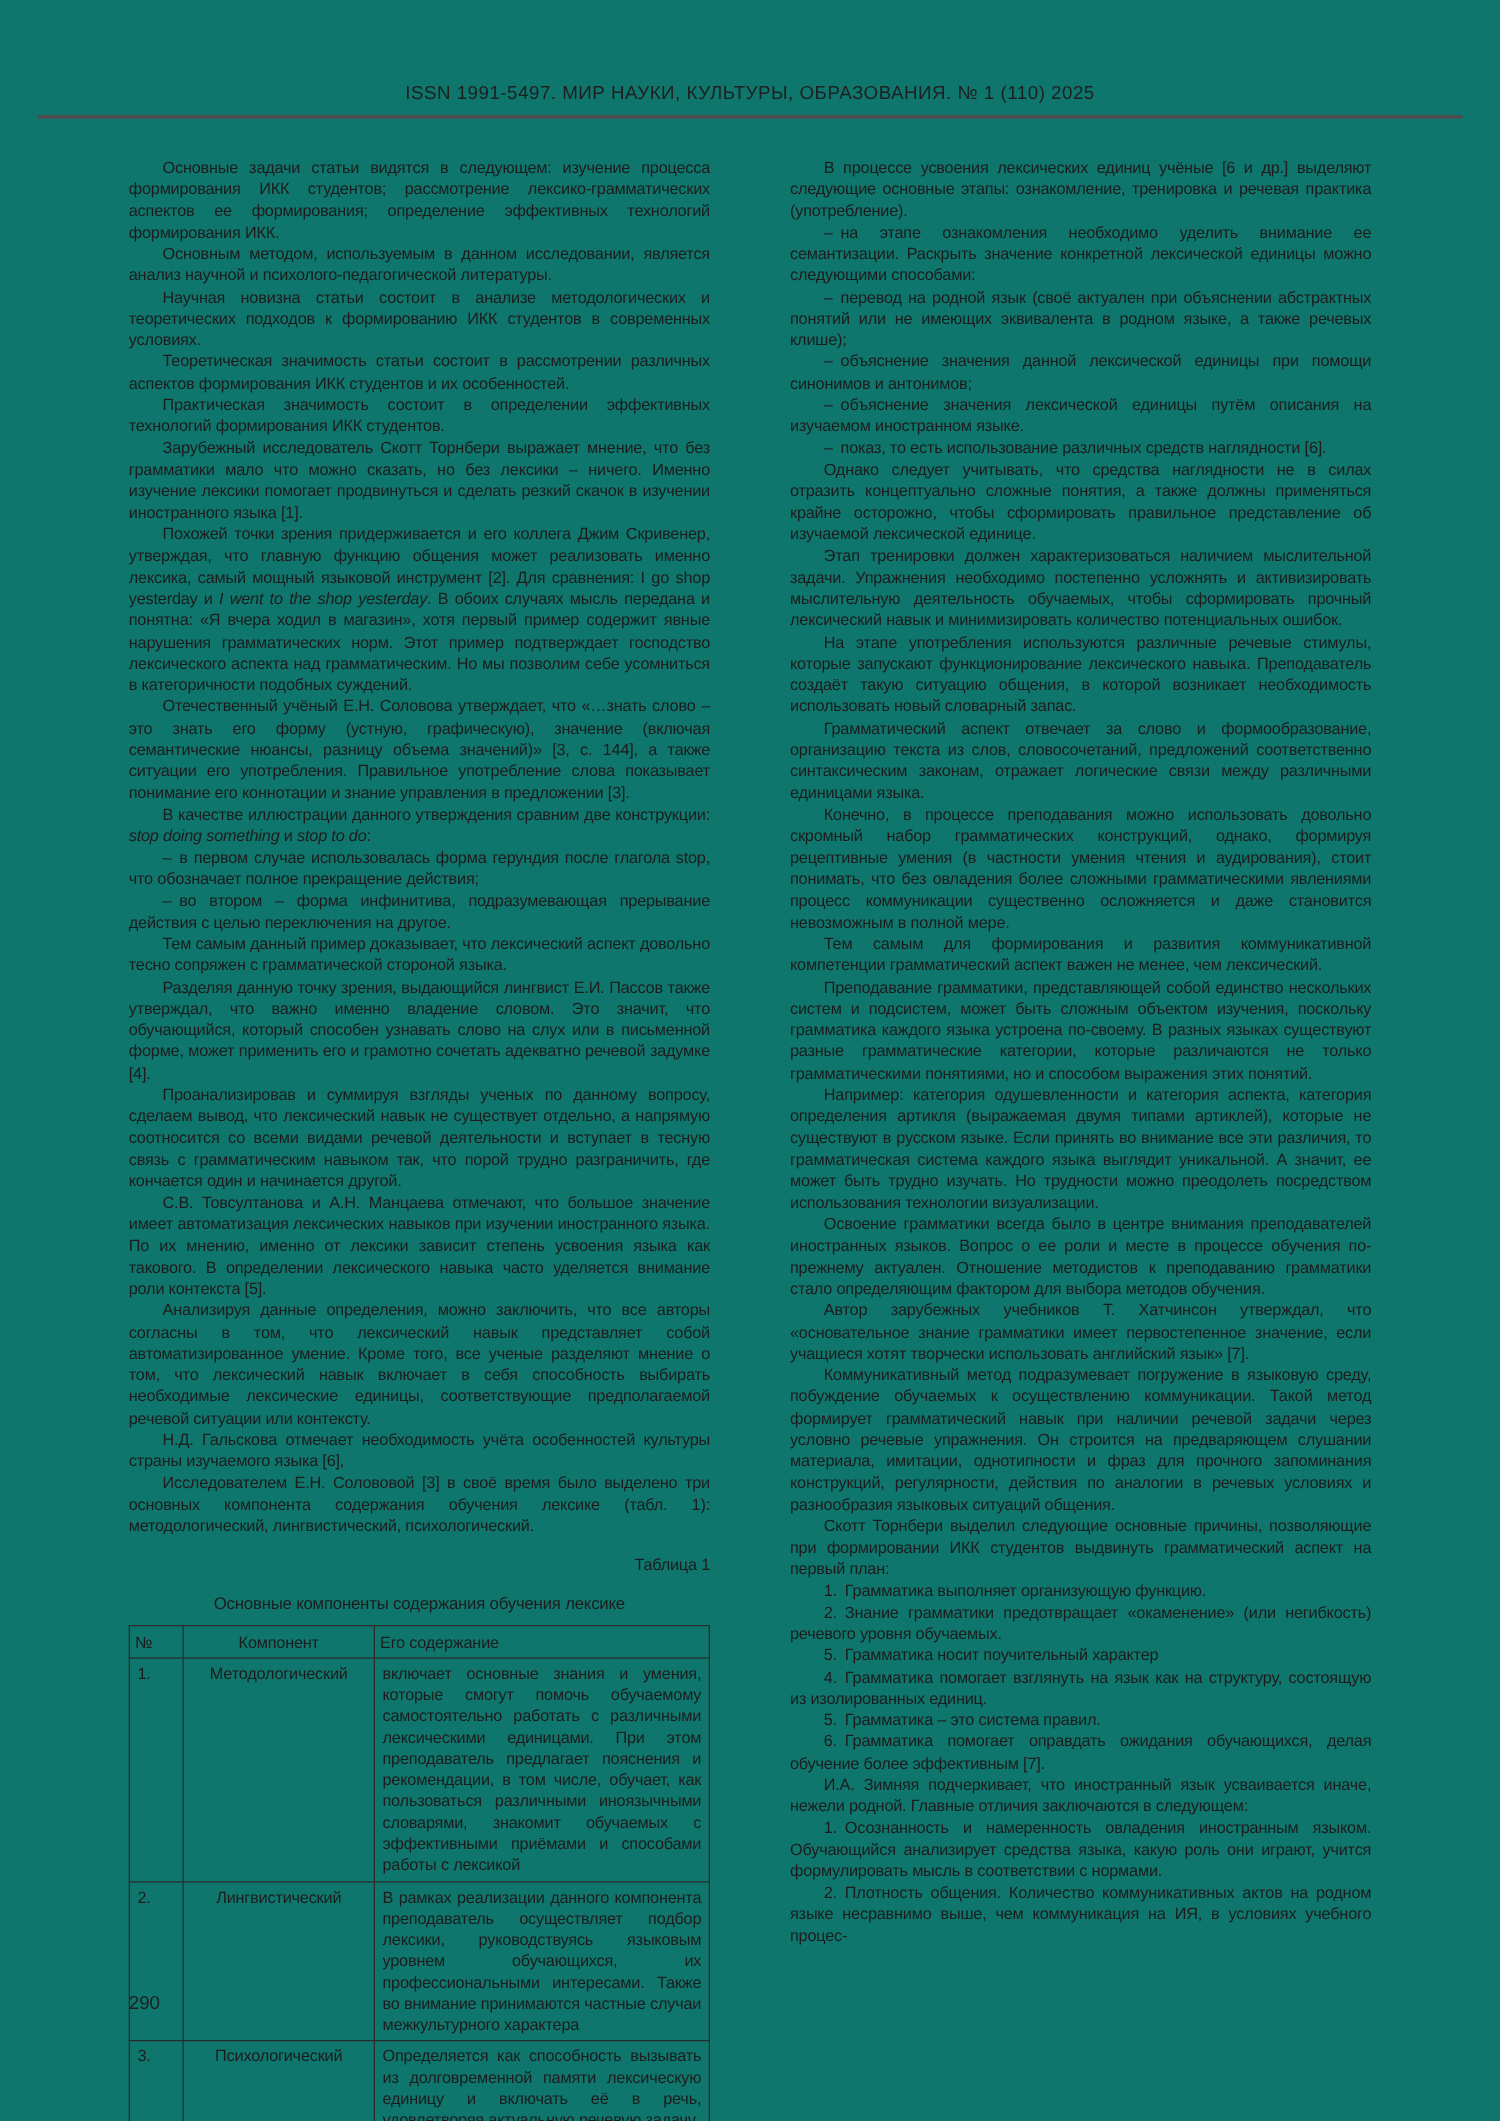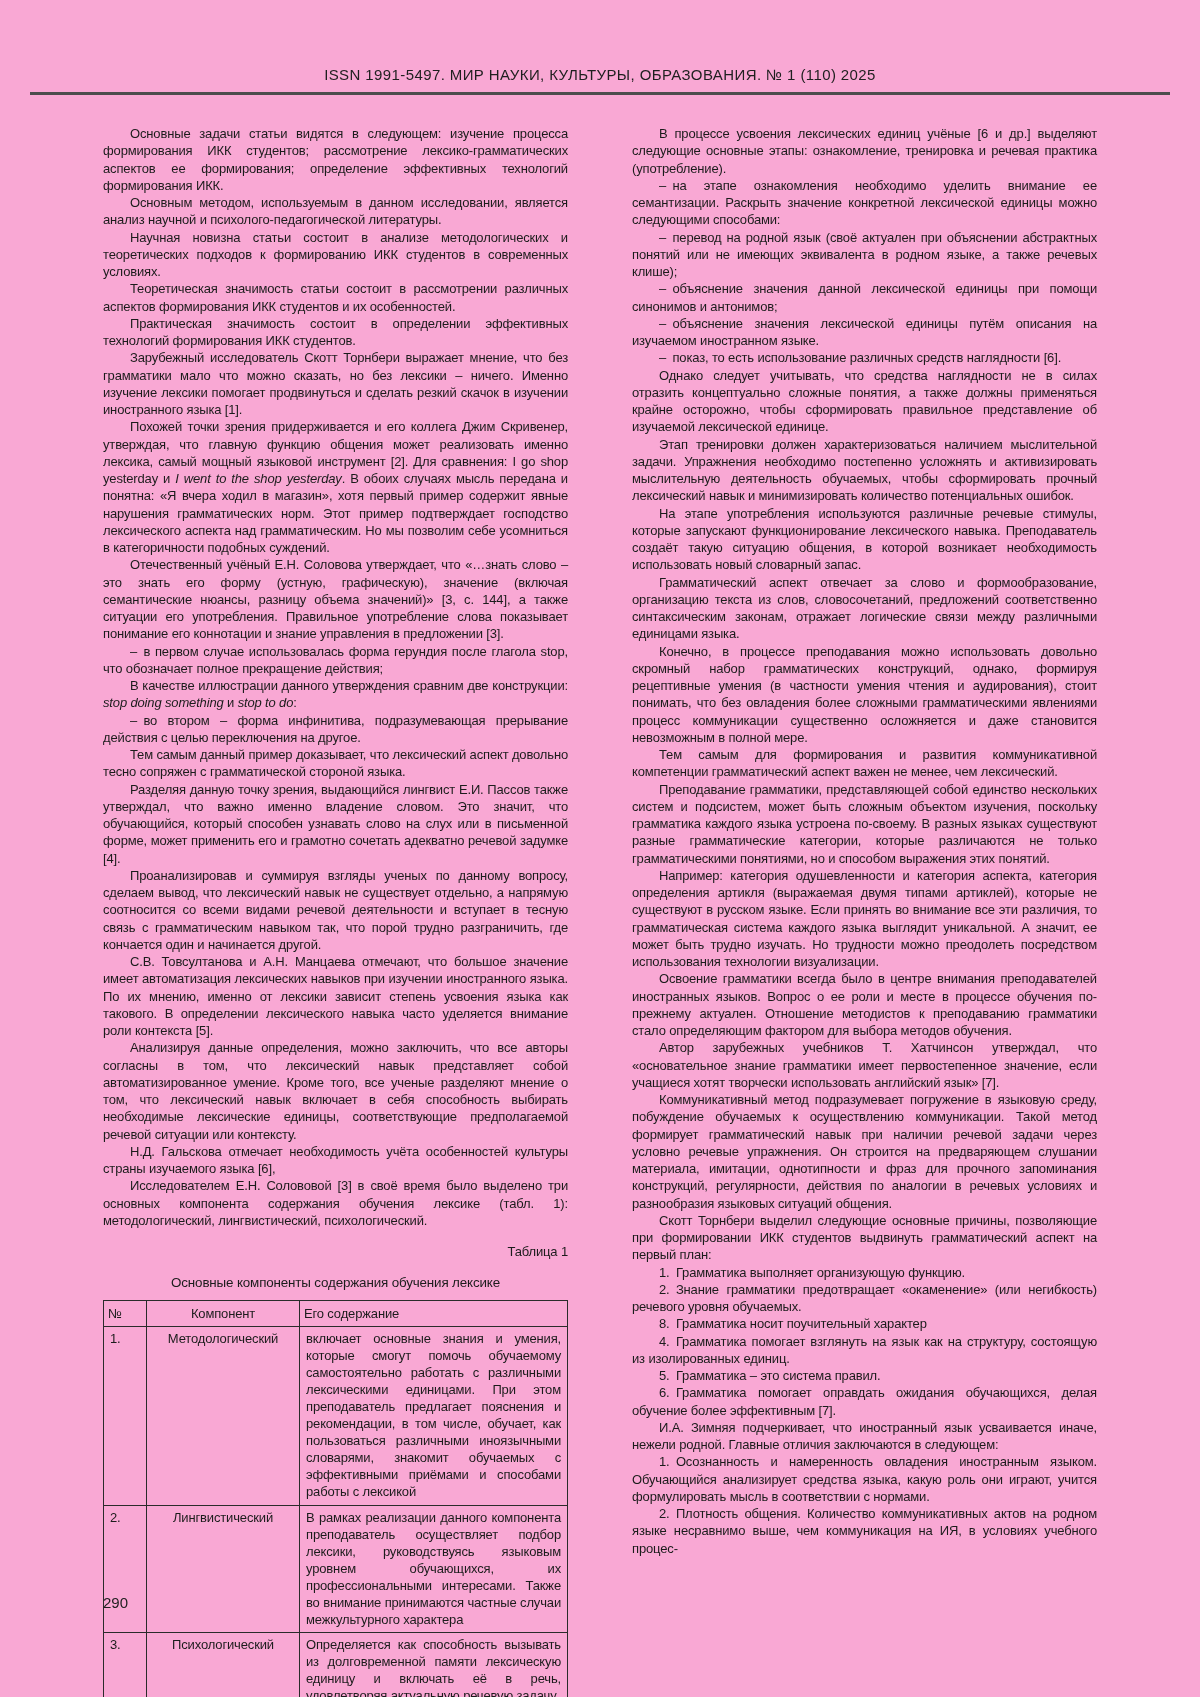--- a/index.html
+++ b/index.html
@@ -1,20 +1,20 @@
 <!DOCTYPE html>
 <html lang="ru"><head>
 <meta charset="utf-8">
 <style>
   html,body{margin:0;padding:0;background:#e8e8e8;}
   .page{
     position:relative;
     width:1200px;height:1697px;
     margin:0 auto;
-    background:#f9a8d4;
+    background:#0f766e;
     font-family:"Liberation Sans",sans-serif;
     color:#1c1c1c;
     overflow:hidden;
   }
   .journal-header{
     padding-top:66px;
     text-align:center;
     font-size:15px;
     letter-spacing:.4px;
     color:#1f1f1f;
@@ -95,22 +95,22 @@
     <div class="col">
       <div>
           <p class="para">Основные задачи статьи видятся в следующем: изучение процесса формирования ИКК студентов; рассмотрение лексико-грамматических аспектов ее формирования; определение эффективных технологий формирования ИКК.</p>
           <p class="para">Основным методом, используемым в данном исследовании, является анализ научной и психолого-педагогической литературы.</p>
           <p class="para">Научная новизна статьи состоит в анализе методологических и теоретических подходов к формированию ИКК студентов в современных условиях.</p>
           <p class="para">Теоретическая значимость статьи состоит в рассмотрении различных аспектов формирования ИКК студентов и их особенностей.</p>
           <p class="para">Практическая значимость состоит в определении эффективных технологий формирования ИКК студентов.</p>
           <p class="para">Зарубежный исследователь Скотт Торнбери выражает мнение, что без грамматики мало что можно сказать, но без лексики  – ничего. Именно изучение лексики помогает продвинуться и сделать резкий скачок в изучении иностранного языка [1].</p>
           <p class="para">Похожей точки зрения придерживается и его коллега Джим Скривенер, утверждая, что главную функцию общения может реализовать именно лексика, самый мощный языковой инструмент [2]. Для сравнения: I go shop yesterday и <i>I went to the shop yesterday</i>. В обоих случаях мысль передана и понятна: «Я вчера ходил в магазин», хотя первый пример содержит явные нарушения грамматических норм. Этот пример подтверждает господство лексического аспекта над грамматическим. Но мы позволим себе усомниться в категоричности подобных суждений.</p>
           <p class="para">Отечественный учёный Е.Н. Соловова утверждает, что «…знать слово – это знать его форму (устную, графическую), значение (включая семантические нюансы, разницу объема значений)» [3, с. 144], а также ситуации его употребления. Правильное употребление слова показывает понимание его коннотации и знание управления в предложении [3].</p>
+          <p class="para">В качестве иллюстрации данного утверждения сравним две конструкции: <i>stop doing something</i> и <i>stop to do</i>:</p>
           <p class="para">– в первом случае использовалась форма герундия после глагола stop, что обозначает полное прекращение действия;</p>
-          <p class="para">В качестве иллюстрации данного утверждения сравним две конструкции: <i>stop doing something</i> и <i>stop to do</i>:</p>
           <p class="para">– во втором – форма инфинитива, подразумевающая прерывание действия с целью переключения на другое.</p>
           <p class="para">Тем самым данный пример доказывает, что лексический аспект довольно тесно сопряжен с грамматической стороной языка.</p>
           <p class="para">Разделяя данную точку зрения, выдающийся лингвист Е.И. Пассов также утверждал, что важно именно владение словом. Это значит, что обучающийся, который способен узнавать слово на слух или в письменной форме, может применить его и грамотно сочетать адекватно речевой задумке [4].</p>
           <p class="para">Проанализировав и суммируя взгляды ученых по данному вопросу, сделаем вывод, что лексический навык не существует отдельно, а напрямую соотносится со всеми видами речевой деятельности и вступает в тесную связь с грамматическим навыком так, что порой трудно разграничить, где кончается один и начинается другой.</p>
           <p class="para">С.В. Товсултанова и А.Н. Манцаева отмечают, что большое значение имеет автоматизация лексических навыков при изучении иностранного языка. По их мнению, именно от лексики зависит степень усвоения языка как такового. В определении лексического навыка часто уделяется внимание роли контекста [5].</p>
           <p class="para">Анализируя данные определения, можно заключить, что все авторы согласны в том, что лексический навык представляет собой автоматизированное умение. Кроме того, все ученые разделяют мнение о том, что лексический навык включает в себя способность выбирать необходимые лексические единицы, соответствующие предполагаемой речевой ситуации или контексту.</p>
           <p class="para">Н.Д. Гальскова отмечает необходимость учёта особенностей культуры страны изучаемого языка [6],</p>
           <p class="para">Исследователем Е.Н. Солововой [3] в своё время было выделено три основных компонента содержания обучения лексике (табл. 1): методологический, лингвистический, психологический.</p>
         </div>
 
@@ -160,21 +160,21 @@
           <p class="para">Конечно, в процессе преподавания можно использовать довольно скромный набор грамматических конструкций, однако, формируя рецептивные умения (в частности умения чтения и аудирования), стоит понимать, что без овладения более сложными грамматическими явлениями процесс коммуникации существенно осложняется и даже становится невозможным в полной мере.</p>
           <p class="para">Тем самым для формирования и развития коммуникативной компетенции грамматический аспект важен не менее, чем лексический.</p>
           <p class="para">Преподавание грамматики, представляющей собой единство нескольких систем и подсистем, может быть сложным объектом изучения, поскольку грамматика каждого языка устроена по-своему. В разных языках существуют разные грамматические категории, которые различаются не только грамматическими понятиями, но и способом выражения этих понятий.</p>
           <p class="para">Например: категория одушевленности и категория аспекта, категория определения артикля (выражаемая двумя типами артиклей), которые не существуют в русском языке. Если принять во внимание все эти различия, то грамматическая система каждого языка выглядит уникальной. А значит, ее может быть трудно изучать. Но трудности можно преодолеть посредством использования технологии визуализации.</p>
           <p class="para">Освоение грамматики всегда было в центре внимания преподавателей иностранных языков. Вопрос о ее роли и месте в процессе обучения по-прежнему актуален. Отношение методистов к преподаванию грамматики стало определяющим фактором для выбора методов обучения.</p>
           <p class="para">Автор зарубежных учебников Т. Хатчинсон утверждал, что «основательное знание грамматики имеет первостепенное значение, если учащиеся хотят творчески использовать английский язык» [7].</p>
           <p class="para">Коммуникативный метод подразумевает погружение в языковую среду, побуждение обучаемых к осуществлению коммуникации. Такой метод формирует грамматический навык при наличии речевой задачи через условно речевые упражнения. Он строится на предваряющем слушании материала, имитации, однотипности и фраз для прочного запоминания конструкций, регулярности, действия по аналогии в речевых условиях и разнообразия языковых ситуаций общения.</p>
           <p class="para">Скотт Торнбери выделил следующие основные причины, позволяющие при формировании ИКК студентов выдвинуть грамматический аспект на первый план:</p>
           <p class="para">1. Грамматика выполняет организующую функцию.</p>
           <p class="para">2. Знание грамматики предотвращает «окаменение» (или негибкость) речевого уровня обучаемых.</p>
-          <p class="para">8. Грамматика носит поучительный характер</p>
+          <p class="para">5. Грамматика носит поучительный характер</p>
           <p class="para">4. Грамматика помогает взглянуть на язык как на структуру, состоящую из изолированных единиц.</p>
           <p class="para">5. Грамматика  – это система правил.</p>
           <p class="para">6. Грамматика помогает оправдать ожидания обучающихся, делая обучение более эффективным [7].</p>
           <p class="para">И.А. Зимняя подчеркивает, что иностранный язык усваивается иначе, нежели родной. Главные отличия заключаются в следующем:</p>
           <p class="para">1. Осознанность и намеренность овладения иностранным языком. Обучающийся анализирует средства языка, какую роль они играют, учится формулировать мысль в соответствии с нормами.</p>
           <p class="para">2. Плотность общения. Количество коммуникативных актов на родном языке несравнимо выше, чем коммуникация на ИЯ, в условиях учебного процес-</p>
         </div>
     </div>
 
   </div>

